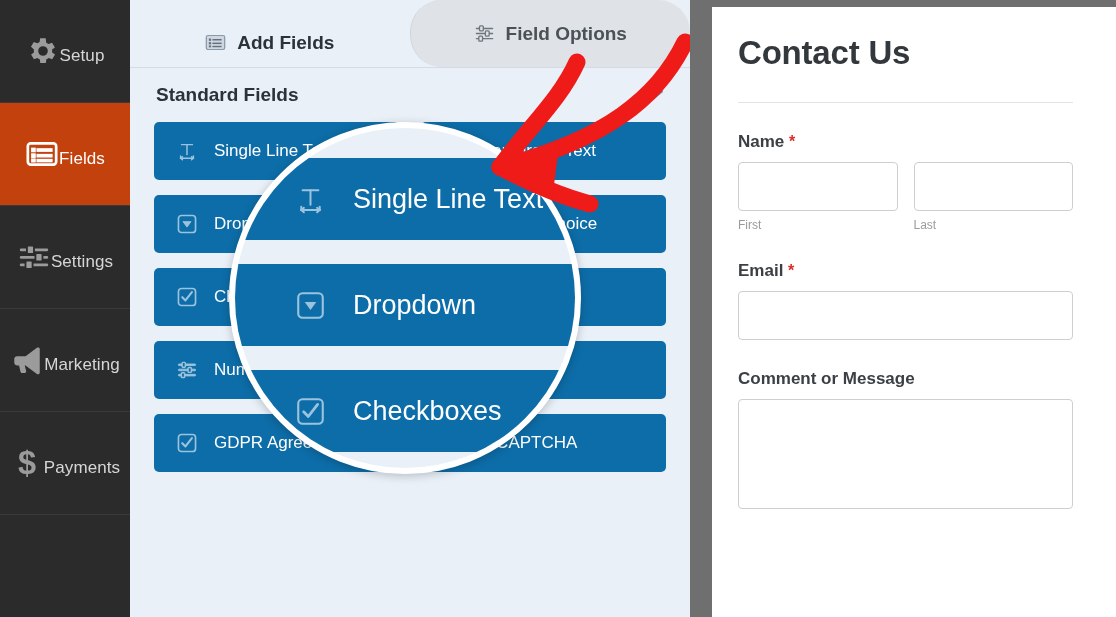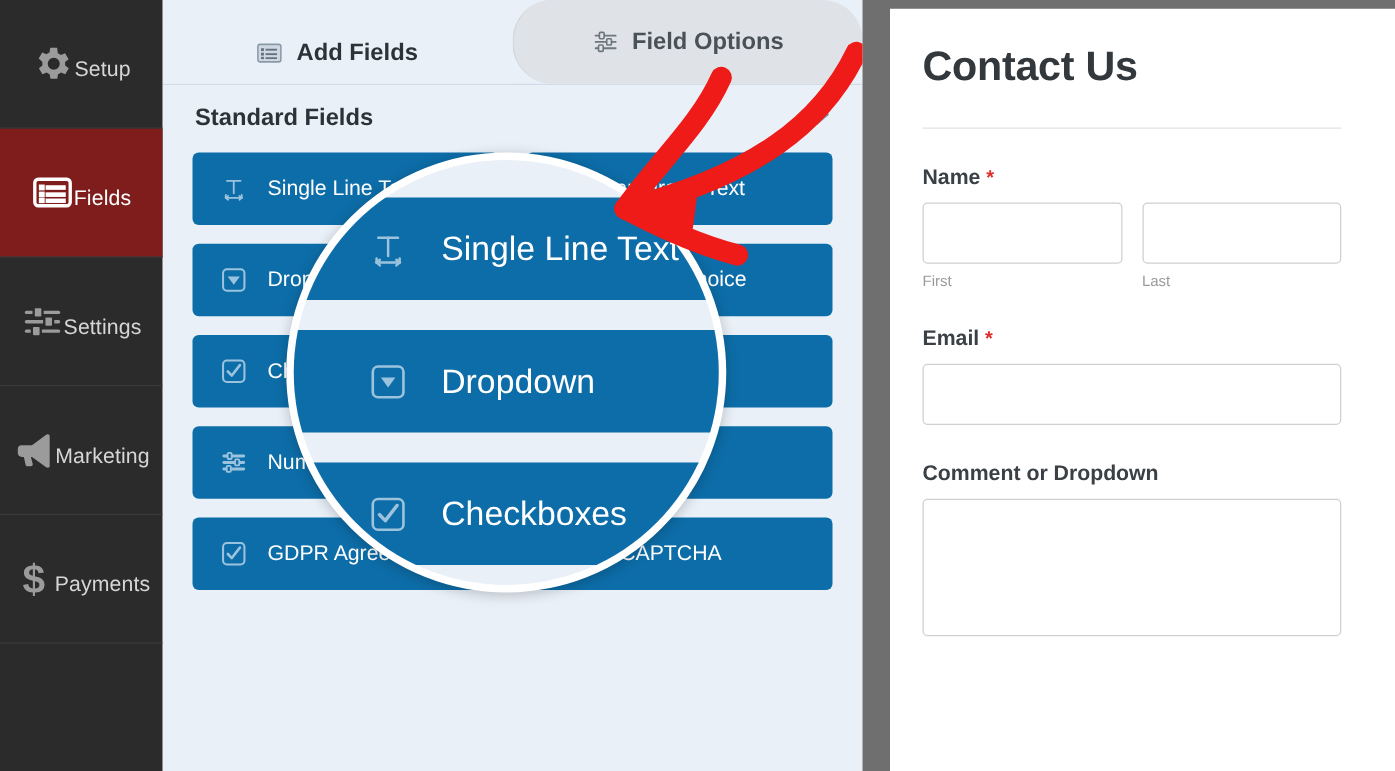--- a/index.html
+++ b/index.html
@@ -31,21 +31,21 @@
     color: #9b9b9b;
     border-bottom: 1px solid #3a3a3a;
     cursor: pointer;
   }
   .sb-item .sb-label {
     font-size: 17px; font-weight: 400;
     color: #d6d6d6;
     margin-top: 9px;
     letter-spacing: .1px;
   }
-  .sb-item.active { background: #7f1d1d; }
+  .sb-item.active { background: #c2410c; }
   .sb-item.active .sb-label { color: #ffffff; }
   .sb-item.active svg { fill: #ffffff; stroke: #ffffff; }
   .sb-icon { width: 34px; height: 34px; display:block; }
   .sb-icon svg { display: block; fill: #9b9b9b; }
   .sb-item.active .sb-icon svg { fill: #ffffff; }
 
   
   .panel {
     position: absolute; left: 130px; top: 0;
     width: 560px; height: 617px;
@@ -500,21 +500,21 @@
       <div class="pv-field">
         <div class="pv-label">
           <span>Email</span>
           <span class="pv-req">*</span>
         </div>
         <div class="pv-in"></div>
       </div>
 
       <div class="pv-field">
         <div class="pv-label">
-          <span>Comment or Dropdown</span>
+          <span>Comment or Message</span>
         </div>
         <div class="pv-ta"></div>
       </div>
 
     </div>
   </div>
 
 </div>
 
 </body></html>

